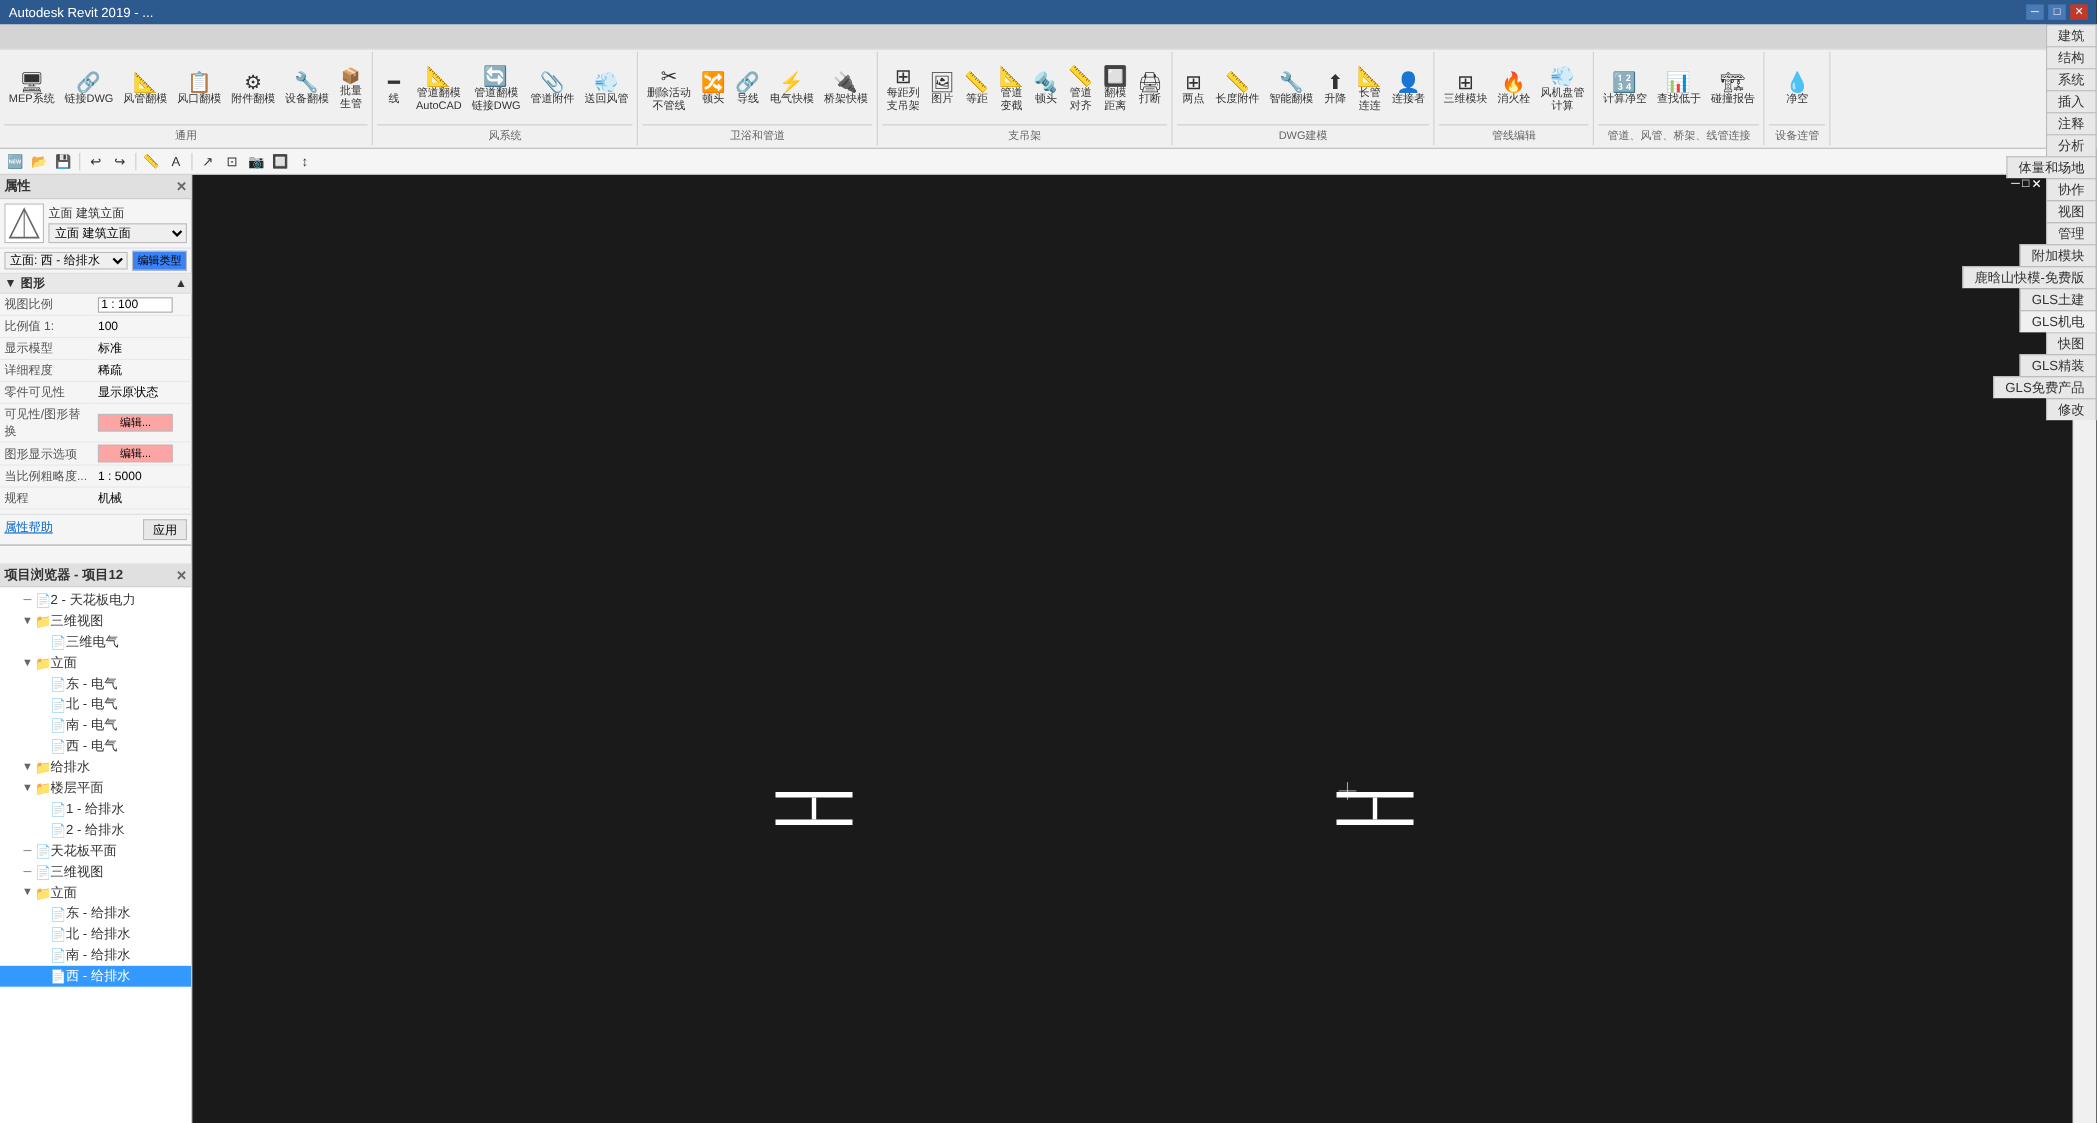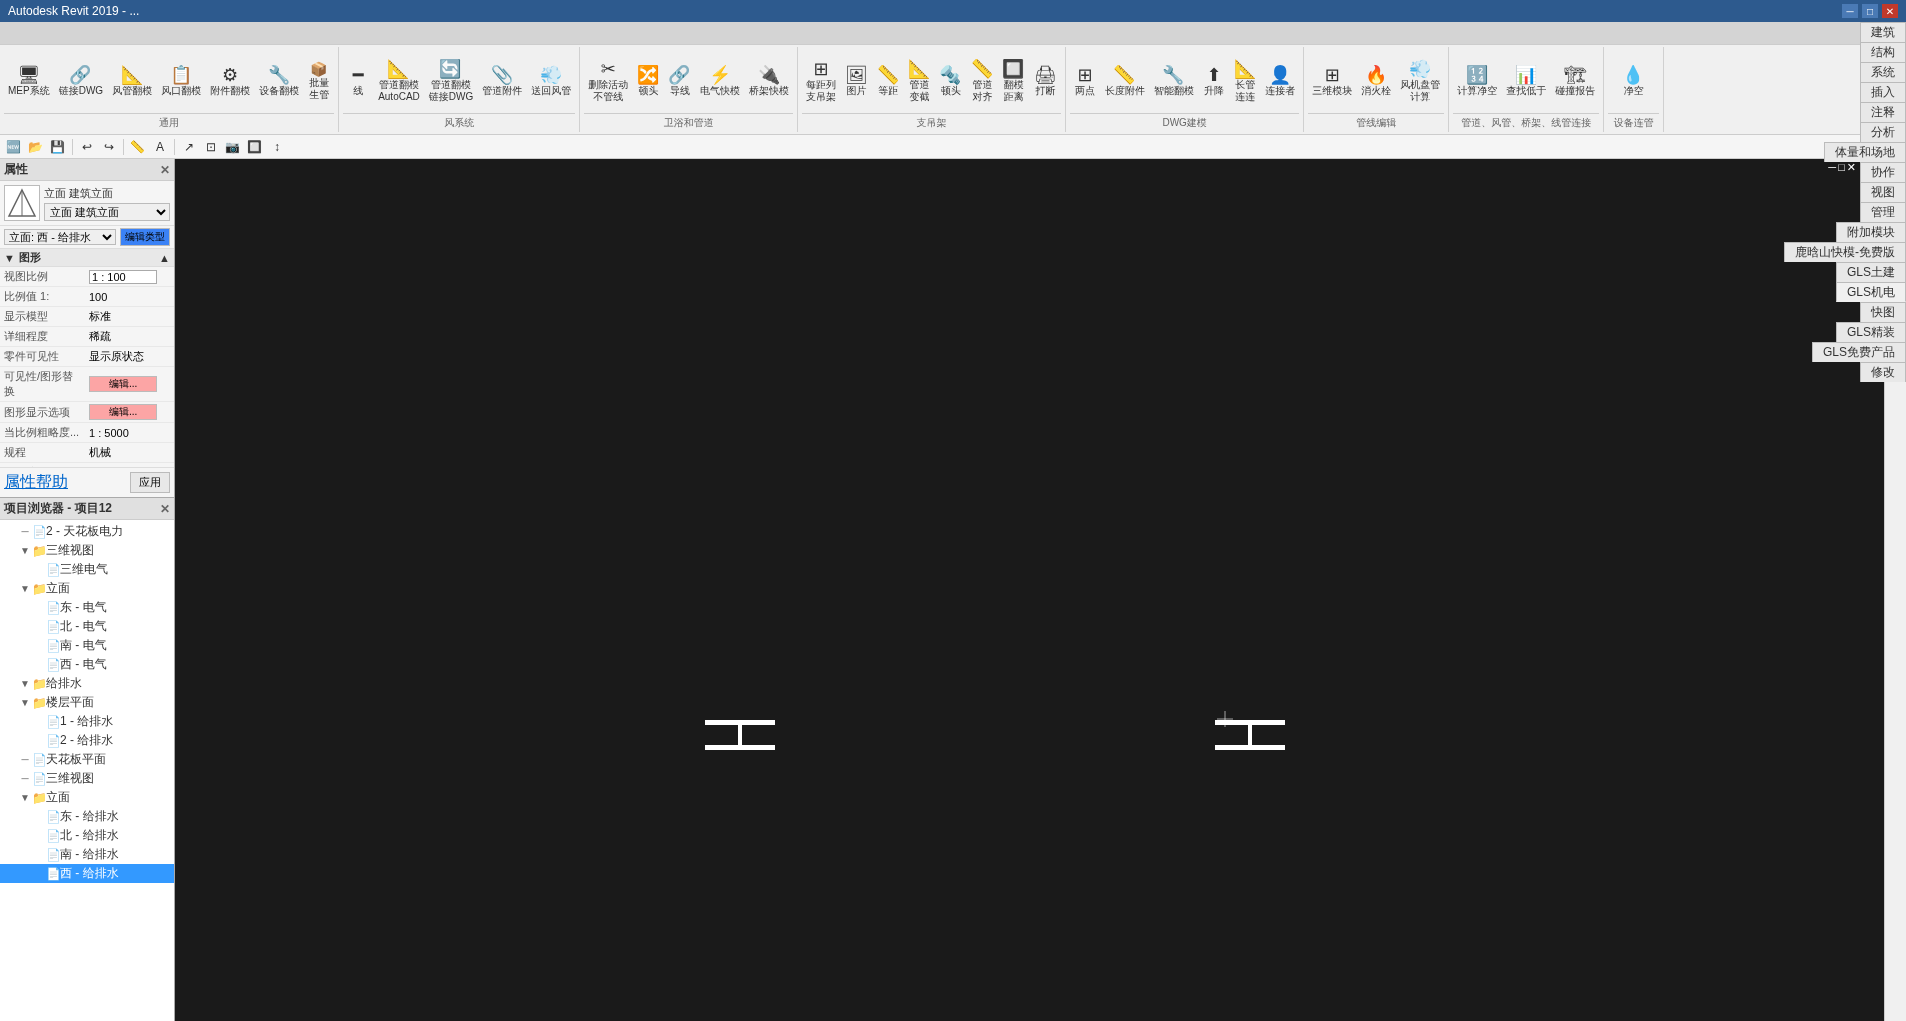--- a/index.html
+++ b/index.html
@@ -135,20 +135,21 @@
     }
 
     
     #left-panel {
       width: 175px;
       display: flex;
       flex-direction: column;
       background: #f5f5f5;
       border-right: 1px solid #aaa;
       flex-shrink: 0;
+      gap: 16px;
     }
 
     
     #properties-panel {
       border-bottom: 1px solid #aaa;
       flex-shrink: 0;
     }
     #properties-header {
       background: #e0e0e0;
       padding: 2px 4px;
@@ -215,21 +216,21 @@
       font-size: 10px; border: 1px solid #bbb; background: #fca5a5;
       padding: 0 19px; cursor: pointer; font-family: sans-serif;
     }
 
     #properties-footer {
       display: flex;
       gap: 4px;
       padding: 4px;
       border-top: 1px solid #ddd;
     }
-    .footer-link { font-size: 16px; color: #0066cc; cursor: pointer; text-decoration: underline; text-align: right; }
+    .footer-link { font-size: 11px; color: #0066cc; cursor: pointer; text-decoration: underline; text-align: right; }
     .apply-btn {
       margin-left: auto;
       font-size: 11px; border: 1px solid #bbb; background: #e8e8e8;
       padding: 1px 8px; cursor: pointer;
     }
 
     
     #project-browser {
       flex: 1;
       display: flex;

